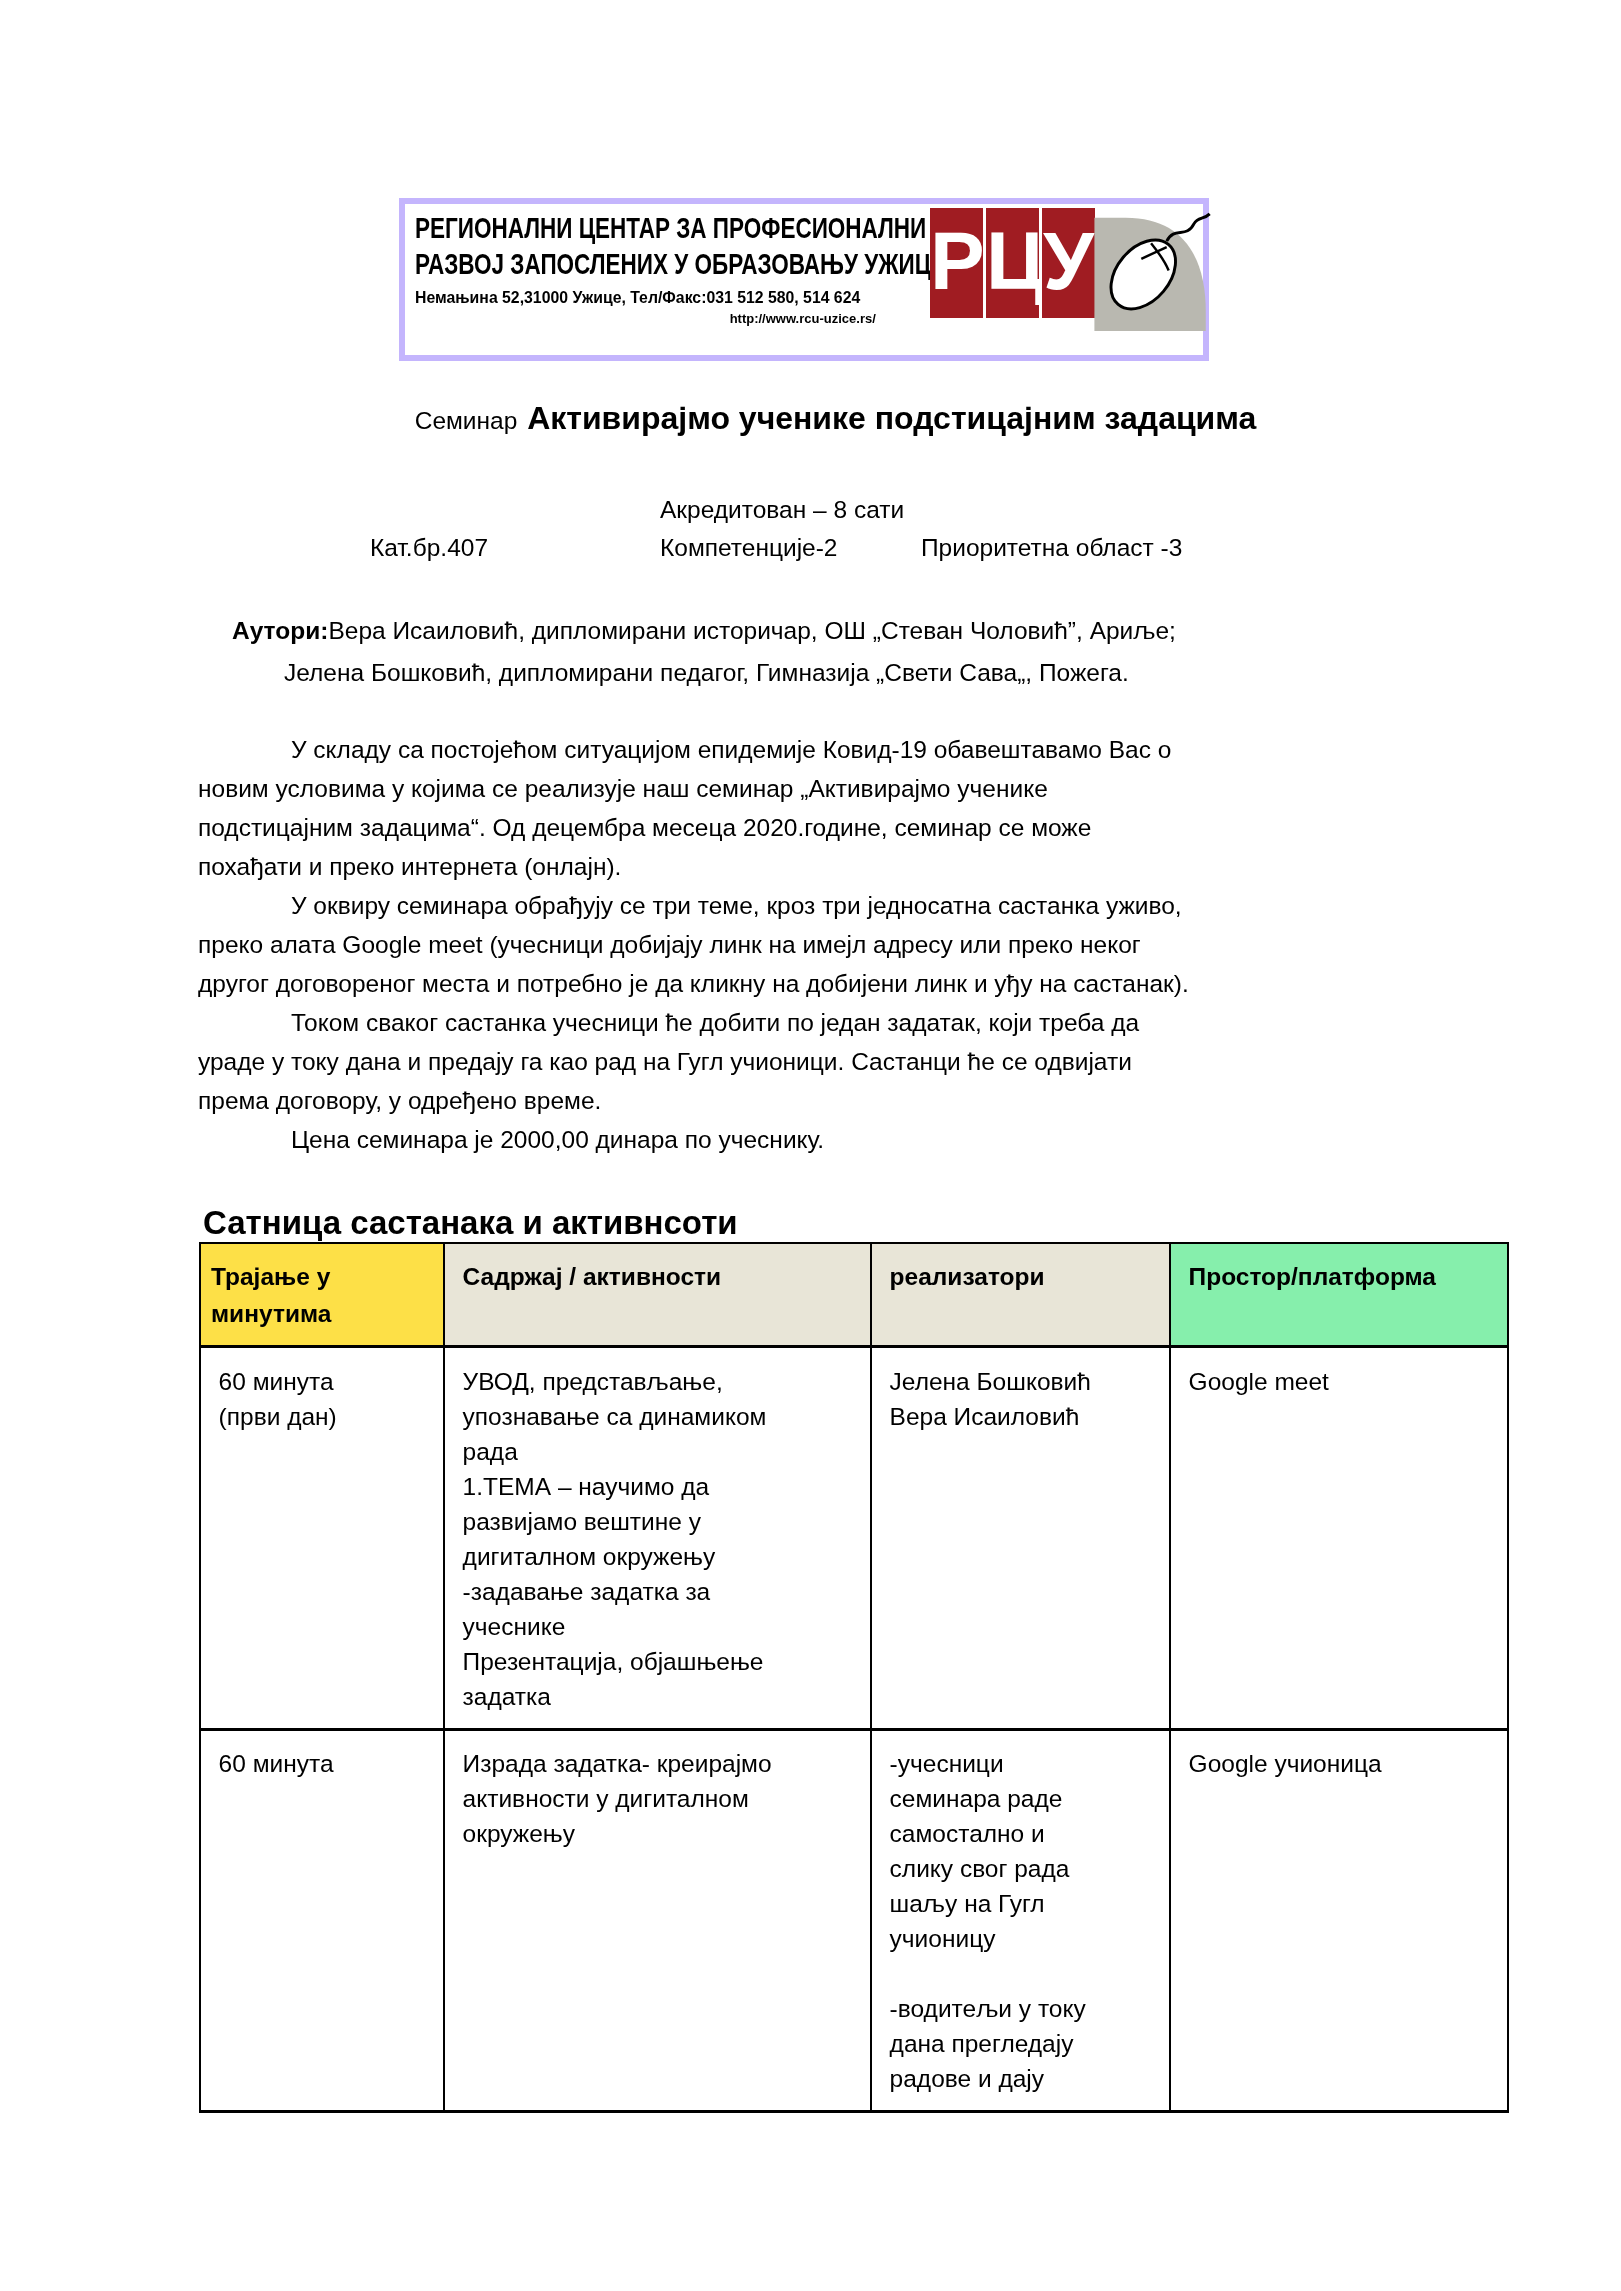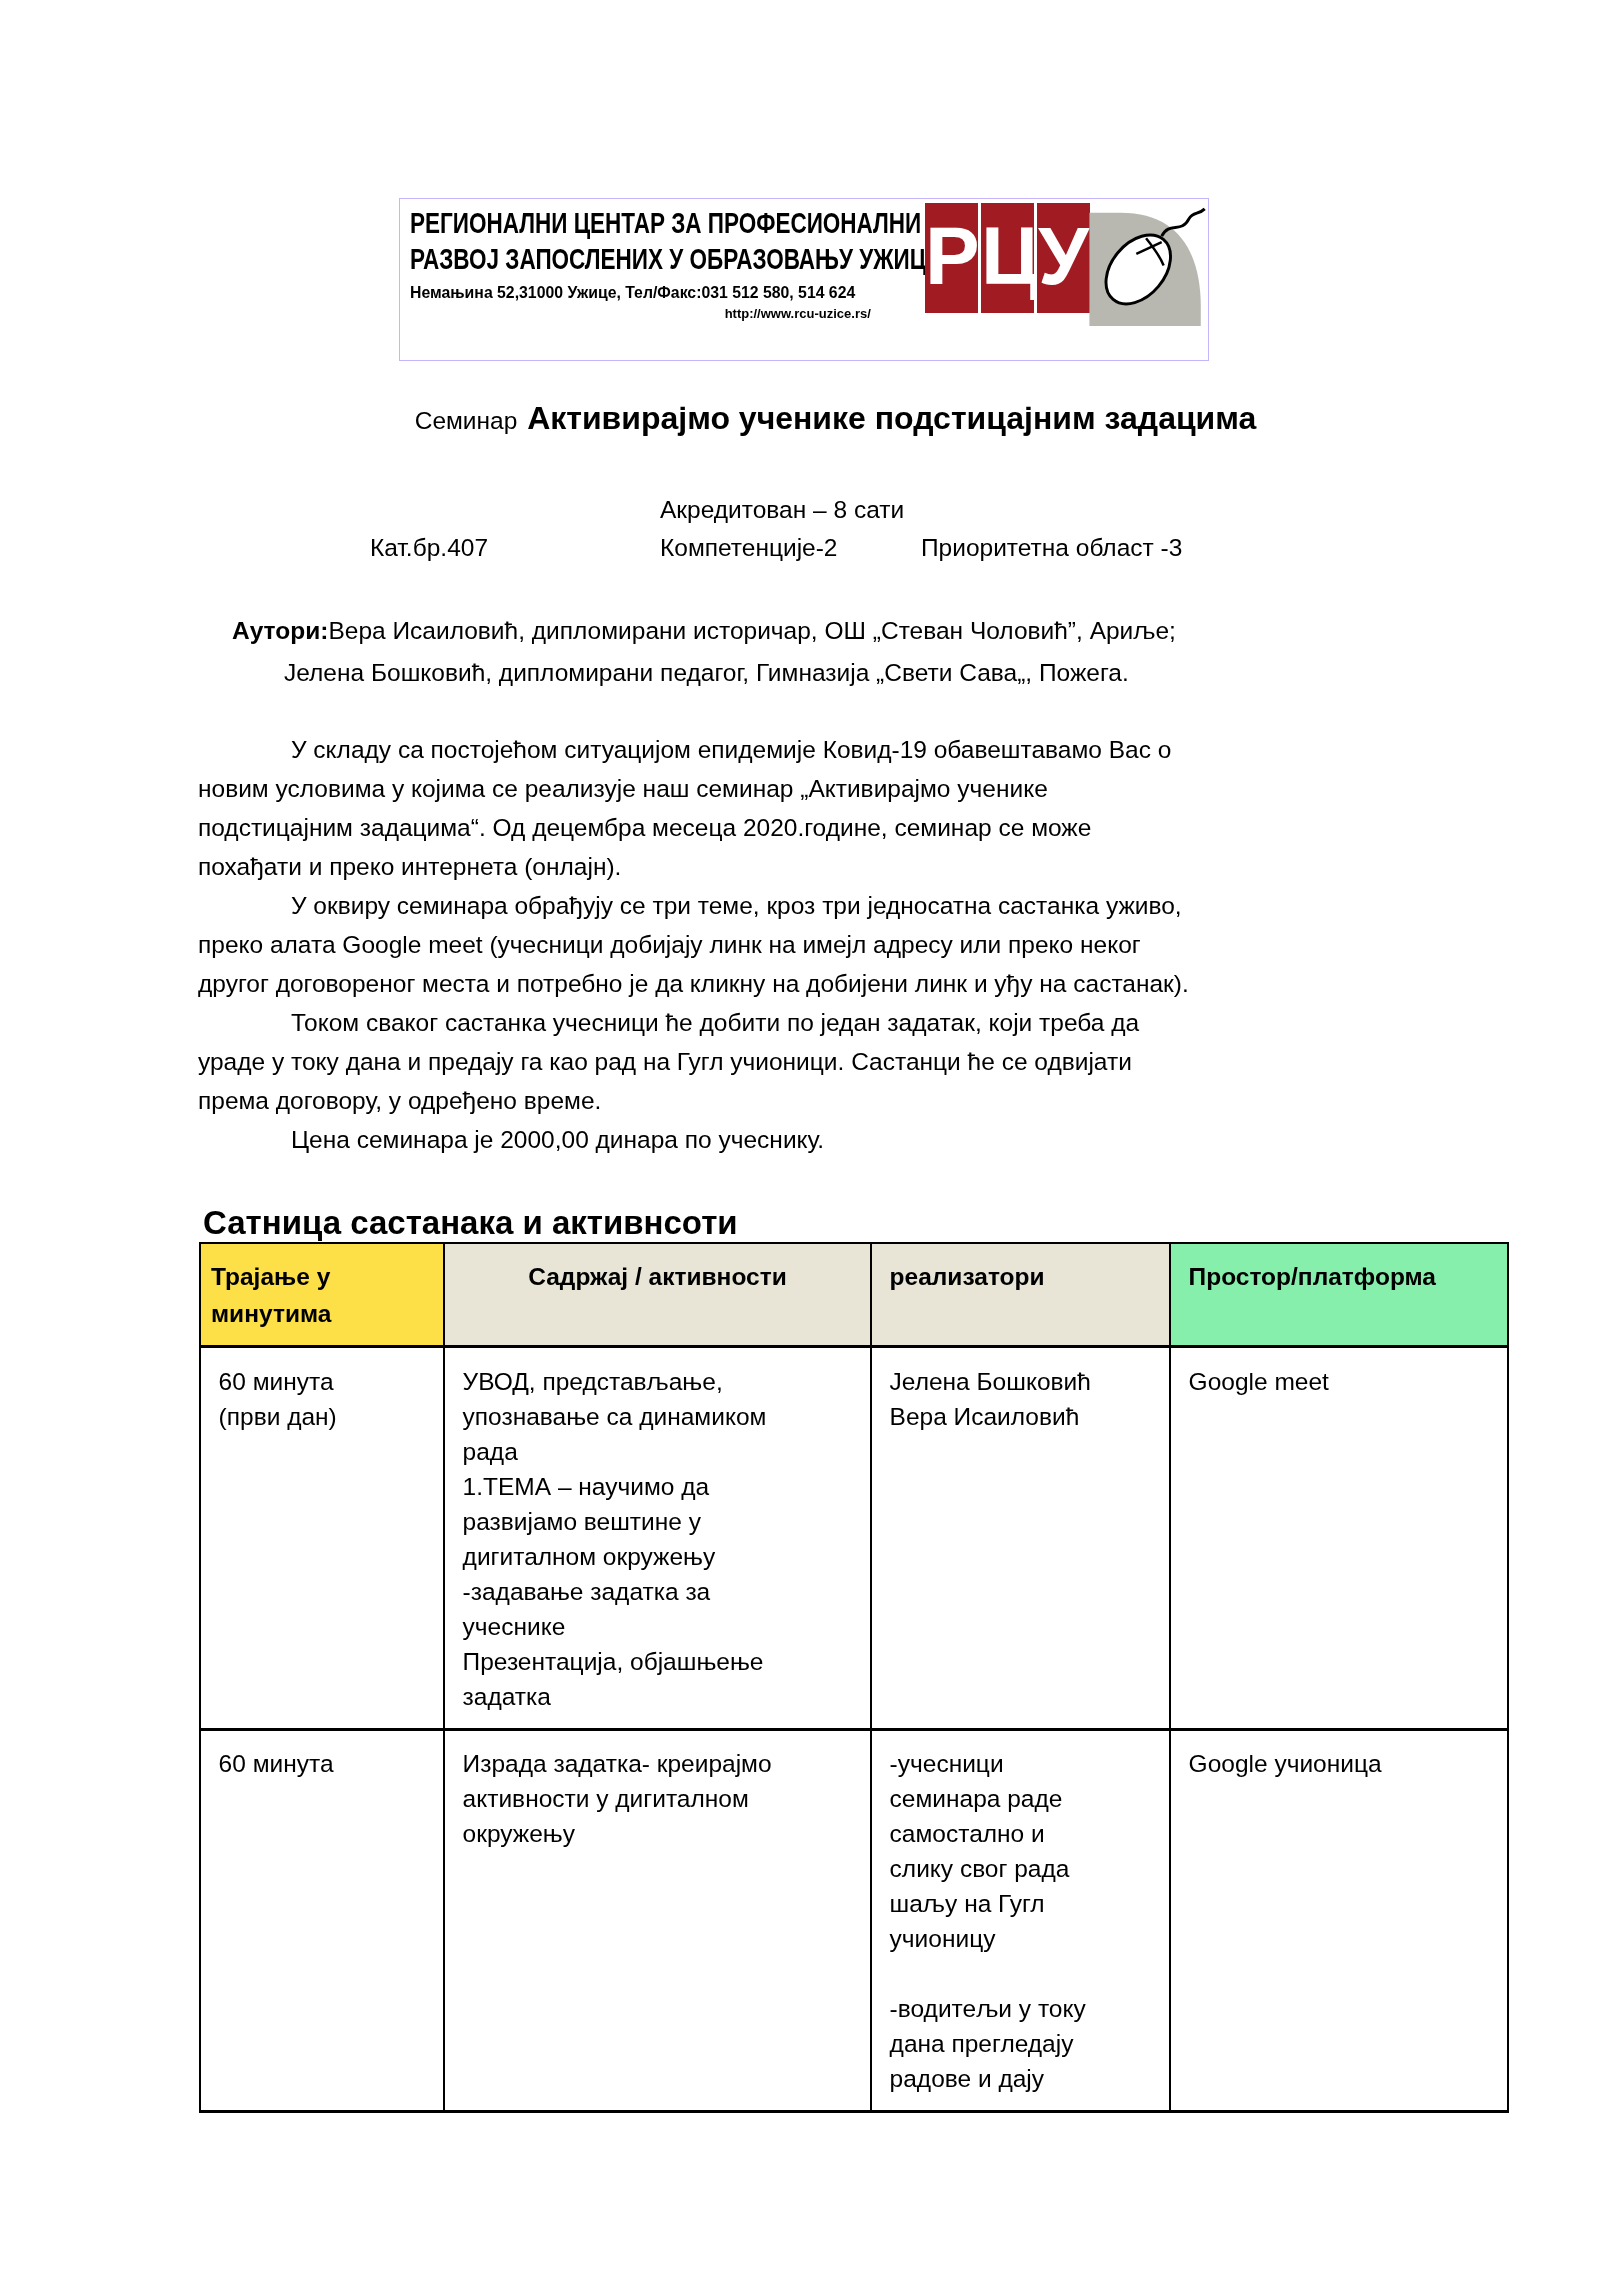--- a/index.html
+++ b/index.html
@@ -7,21 +7,21 @@
     position:relative;
     width:1621px;height:2292px;
     background:#fff;
     font-family:"Liberation Sans", sans-serif;
     color:#000;
     overflow:hidden;
   }
   
   .logo{
     position:absolute;left:399px;top:198px;width:810px;height:163px;
-    border:1px solid #c4b5fd;background:#fff;box-sizing:border-box;
+    border:6px solid #c4b5fd;background:#fff;box-sizing:border-box;
   }
   .logo-text{position:absolute;left:9.8px;top:5.9px;width:529px;}
   .logo-line{display:inline-block;transform:scaleX(0.75);transform-origin:0 50%;
     white-space:nowrap;font-weight:700;font-size:30px;line-height:36px;}
   .logo-line-wrap{height:36px;}
   .logo-address{display:inline-block;transform:scaleX(0.93);transform-origin:0 50%;
     white-space:nowrap;font-weight:700;font-size:17px;margin-top:5.9px;}
   .logo-url{width:461px;text-align:right;font-weight:700;font-size:13px;margin-top:2.9px;}
   .logo-letter{
     position:absolute;top:3.9px;width:53px;height:110px;
@@ -122,21 +122,21 @@
       <colgroup>
         <col style="width:244px">
           <col style="width:427px">
           <col style="width:299px">
           <col style="width:338px">
       </colgroup>
       <thead>
         <tr>
           <th style="background-color: #fde047; padding-left: 10px;">Трајање у
 минутима</th>
-          <th style="background-color: rgb(232, 229, 215); text-align: center;">Садржај / активности</th>
+          <th style="background-color: rgb(232, 229, 215);">Садржај / активности</th>
           <th style="background-color: rgb(232, 229, 215);">реализатори</th>
           <th style="background-color: #86efac;">Простор/платформа</th>
         </tr>
       </thead>
       <tbody>
         <tr>
           <td>60 минута
 (први дан)</td>
           <td>УВОД, представљање,
 упознавање са динамиком

